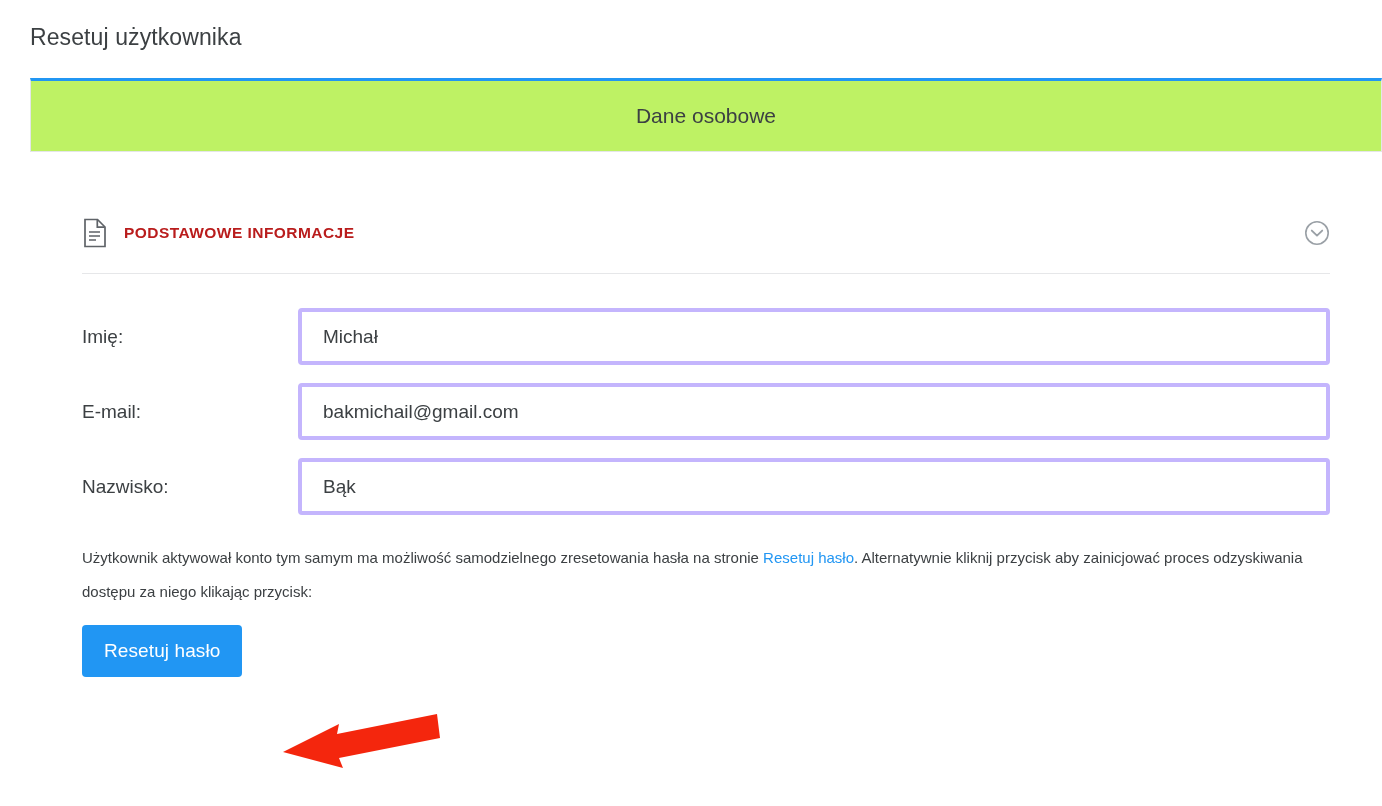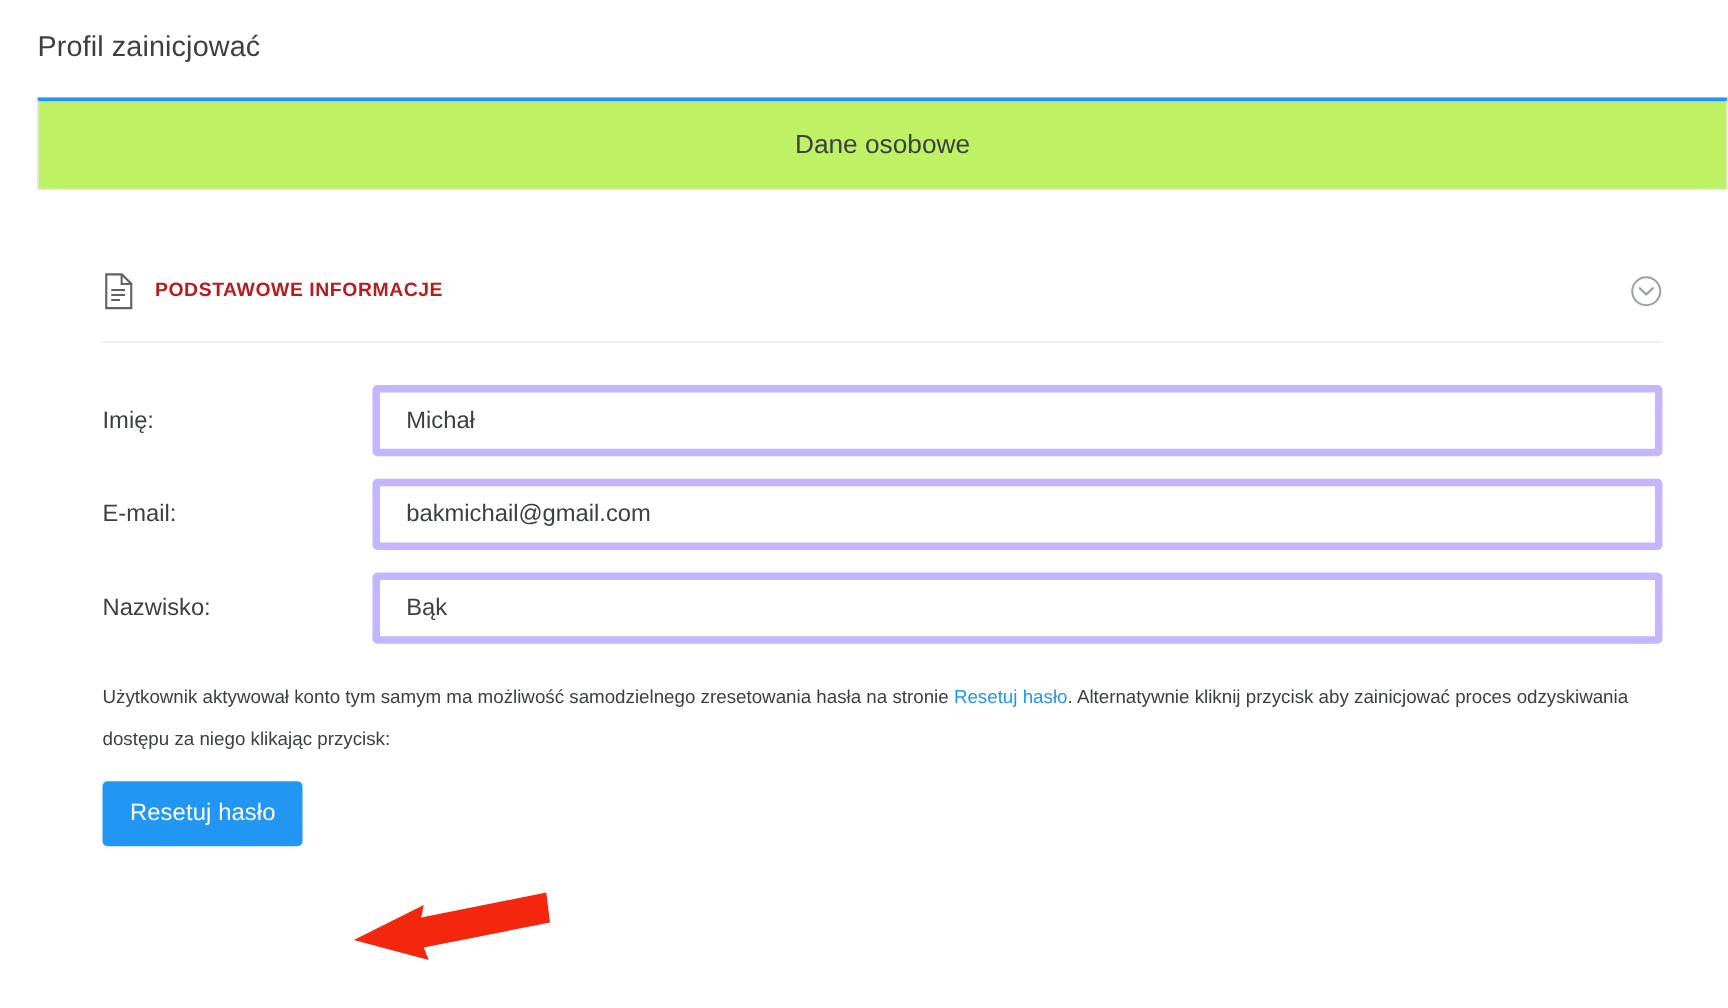--- a/index.html
+++ b/index.html
@@ -94,21 +94,21 @@
   .form-label {
     width: 216px;
     flex: 0 0 216px;
     font-size: 19px;
     color: #3c4043;
   }
   .form-input {
     flex: 1 1 auto;
     height: 57px;
     box-sizing: border-box;
-    border: 6px solid #c4b5fd;
+    border: 4px solid #c4b5fd;
     border-radius: 4px;
     font-size: 19px;
     color: #3c4043;
     padding: 0 21px;
     font-family: "Liberation Sans", sans-serif;
     background: #fff;
     outline: none;
     max-width: 1033px;
   }
 
@@ -144,21 +144,21 @@
     left: 277px;
     top: 712px;
     width: 165px;
     height: 72px;
     pointer-events: none;
   }
 </style>
 </head>
 <body>
 
-<div class="page-title">Profil zainicjować</div>
+<div class="page-title">Resetuj użytkownika</div>
 
 <div class="tab-strip">
   <div class="tab-label">Dane osobowe</div>
 </div>
 
 <div class="card-body">
 
   <div class="section-head">
     <span class="doc-icon">
       <svg width="26" height="30" viewBox="0 0 26 30" fill="none" xmlns="http://www.w3.org/2000/svg">

